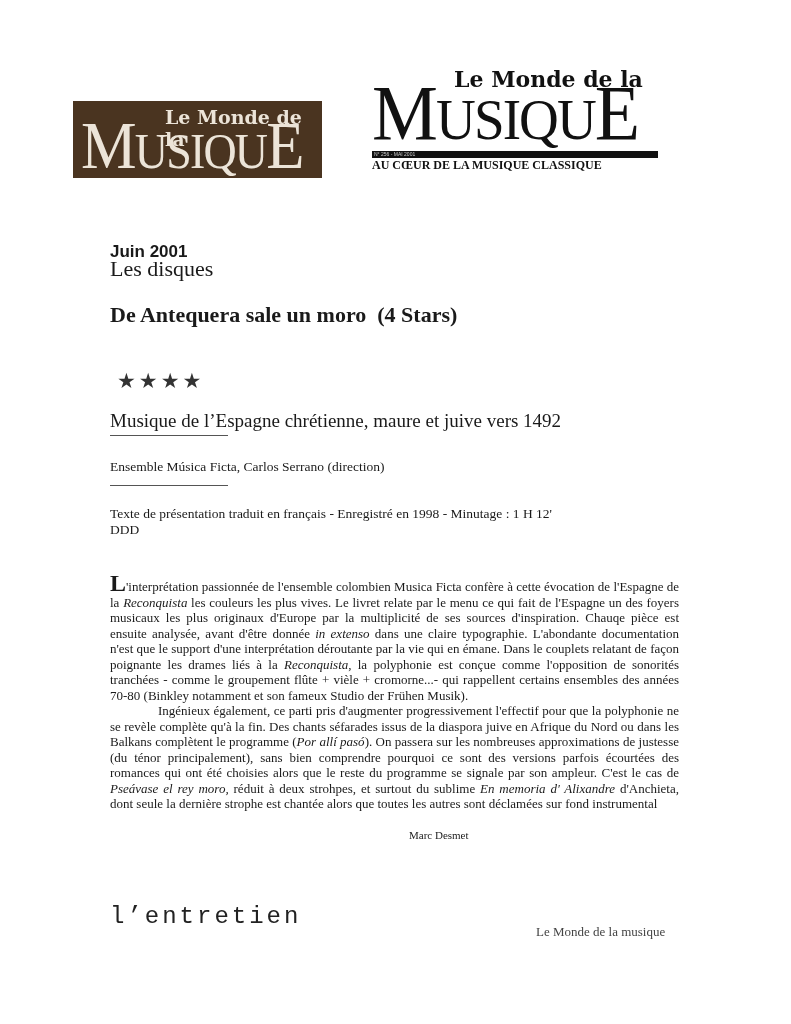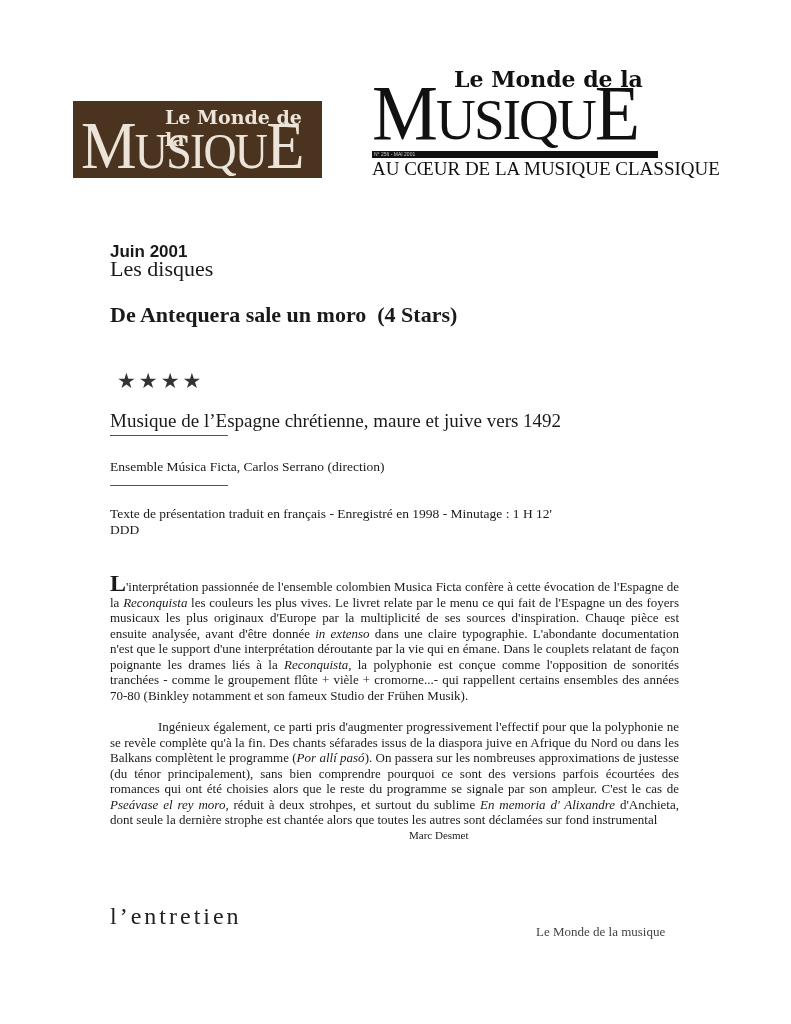--- a/index.html
+++ b/index.html
@@ -34,22 +34,22 @@
     }
     .logo-right .big .small { font-size: 58px; }
     .logo-right .bar {
       position: absolute; left: 0; top: 83px; width: 286px; height: 7px; background: #111;
     }
     .logo-right .bar-text {
       position: absolute; left: 2px; top: 83px; font-family: "Liberation Sans", sans-serif; font-size: 5px;
       color: #ccc; line-height: 7px;
     }
     .logo-right .slogan {
-      position: absolute; left: 0; top: 90px; font-family: "Liberation Serif", serif; font-weight: normal;
-      font-size: 19px; white-space: nowrap; letter-spacing: 0px; text-align: center;
+      position: absolute; left: 0; top: 90px; font-family: "Liberation Serif", serif; font-weight: bold;
+      font-size: 12px; white-space: nowrap; letter-spacing: 0px; text-align: center;
     }
 
     .date { position: absolute; left: 110px; top: 234px; font-family: "Liberation Sans", sans-serif; font-weight: bold; font-size: 17px; margin-top: 8px; }
     .section { position: absolute; left: 110px; top: 256px; font-size: 22px; }
     .title { position: absolute; left: 110px; top: 302px; font-size: 22px; font-weight: bold; white-space: pre; }
 
     .stars { position: absolute; left: 117px; top: 369px; font-size: 21px; color: #333; letter-spacing: 3px; font-family: "DejaVu Sans", sans-serif; }
 
     .subtitle { position: absolute; left: 110px; top: 410px; font-size: 19px; }
     .rule { position: absolute; left: 110px; width: 118px; height: 0; border-top: 1px solid #555; }
@@ -58,27 +58,27 @@
     .performers { position: absolute; left: 110px; top: 459px; font-size: 13.5px; }
 
     .cd-info { position: absolute; left: 110px; top: 506px; font-size: 13.5px; line-height: 15.5px; }
     .cd-info .cd-title { font-weight: bold; white-space: pre; }
 
     .body-text {
       position: absolute; left: 110px; top: 576px; width: 569px; font-size: 13px; line-height: 15.5px;
       text-align: justify;
     }
     .body-text p { margin: 0; }
-    .body-text p.p2 { margin-top: 16px; text-indent: 48px; }
+    .body-text p.p2 { text-indent: 48px; }
     .dropcap { font-size: 24px; font-weight: bold; line-height: 15px; }
 
     .signature { position: absolute; left: 409px; top: 829px; font-size: 11px; }
 
     .footer-left {
-      position: absolute; left: 110px; top: 903px; font-family: Liberation Serif, serif; font-size: 24px;
+      position: absolute; left: 110px; top: 903px; font-family: Liberation Mono, monospace; font-size: 24px;
       letter-spacing: 3px; color: #222;
     }
     .footer-right {
       position: absolute; left: 536px; top: 924px; font-family: "Liberation Serif", serif; font-size: 13px; color: #444;
     }
   </style>
 </head>
 <body>
 
 <div class="logo-left">

